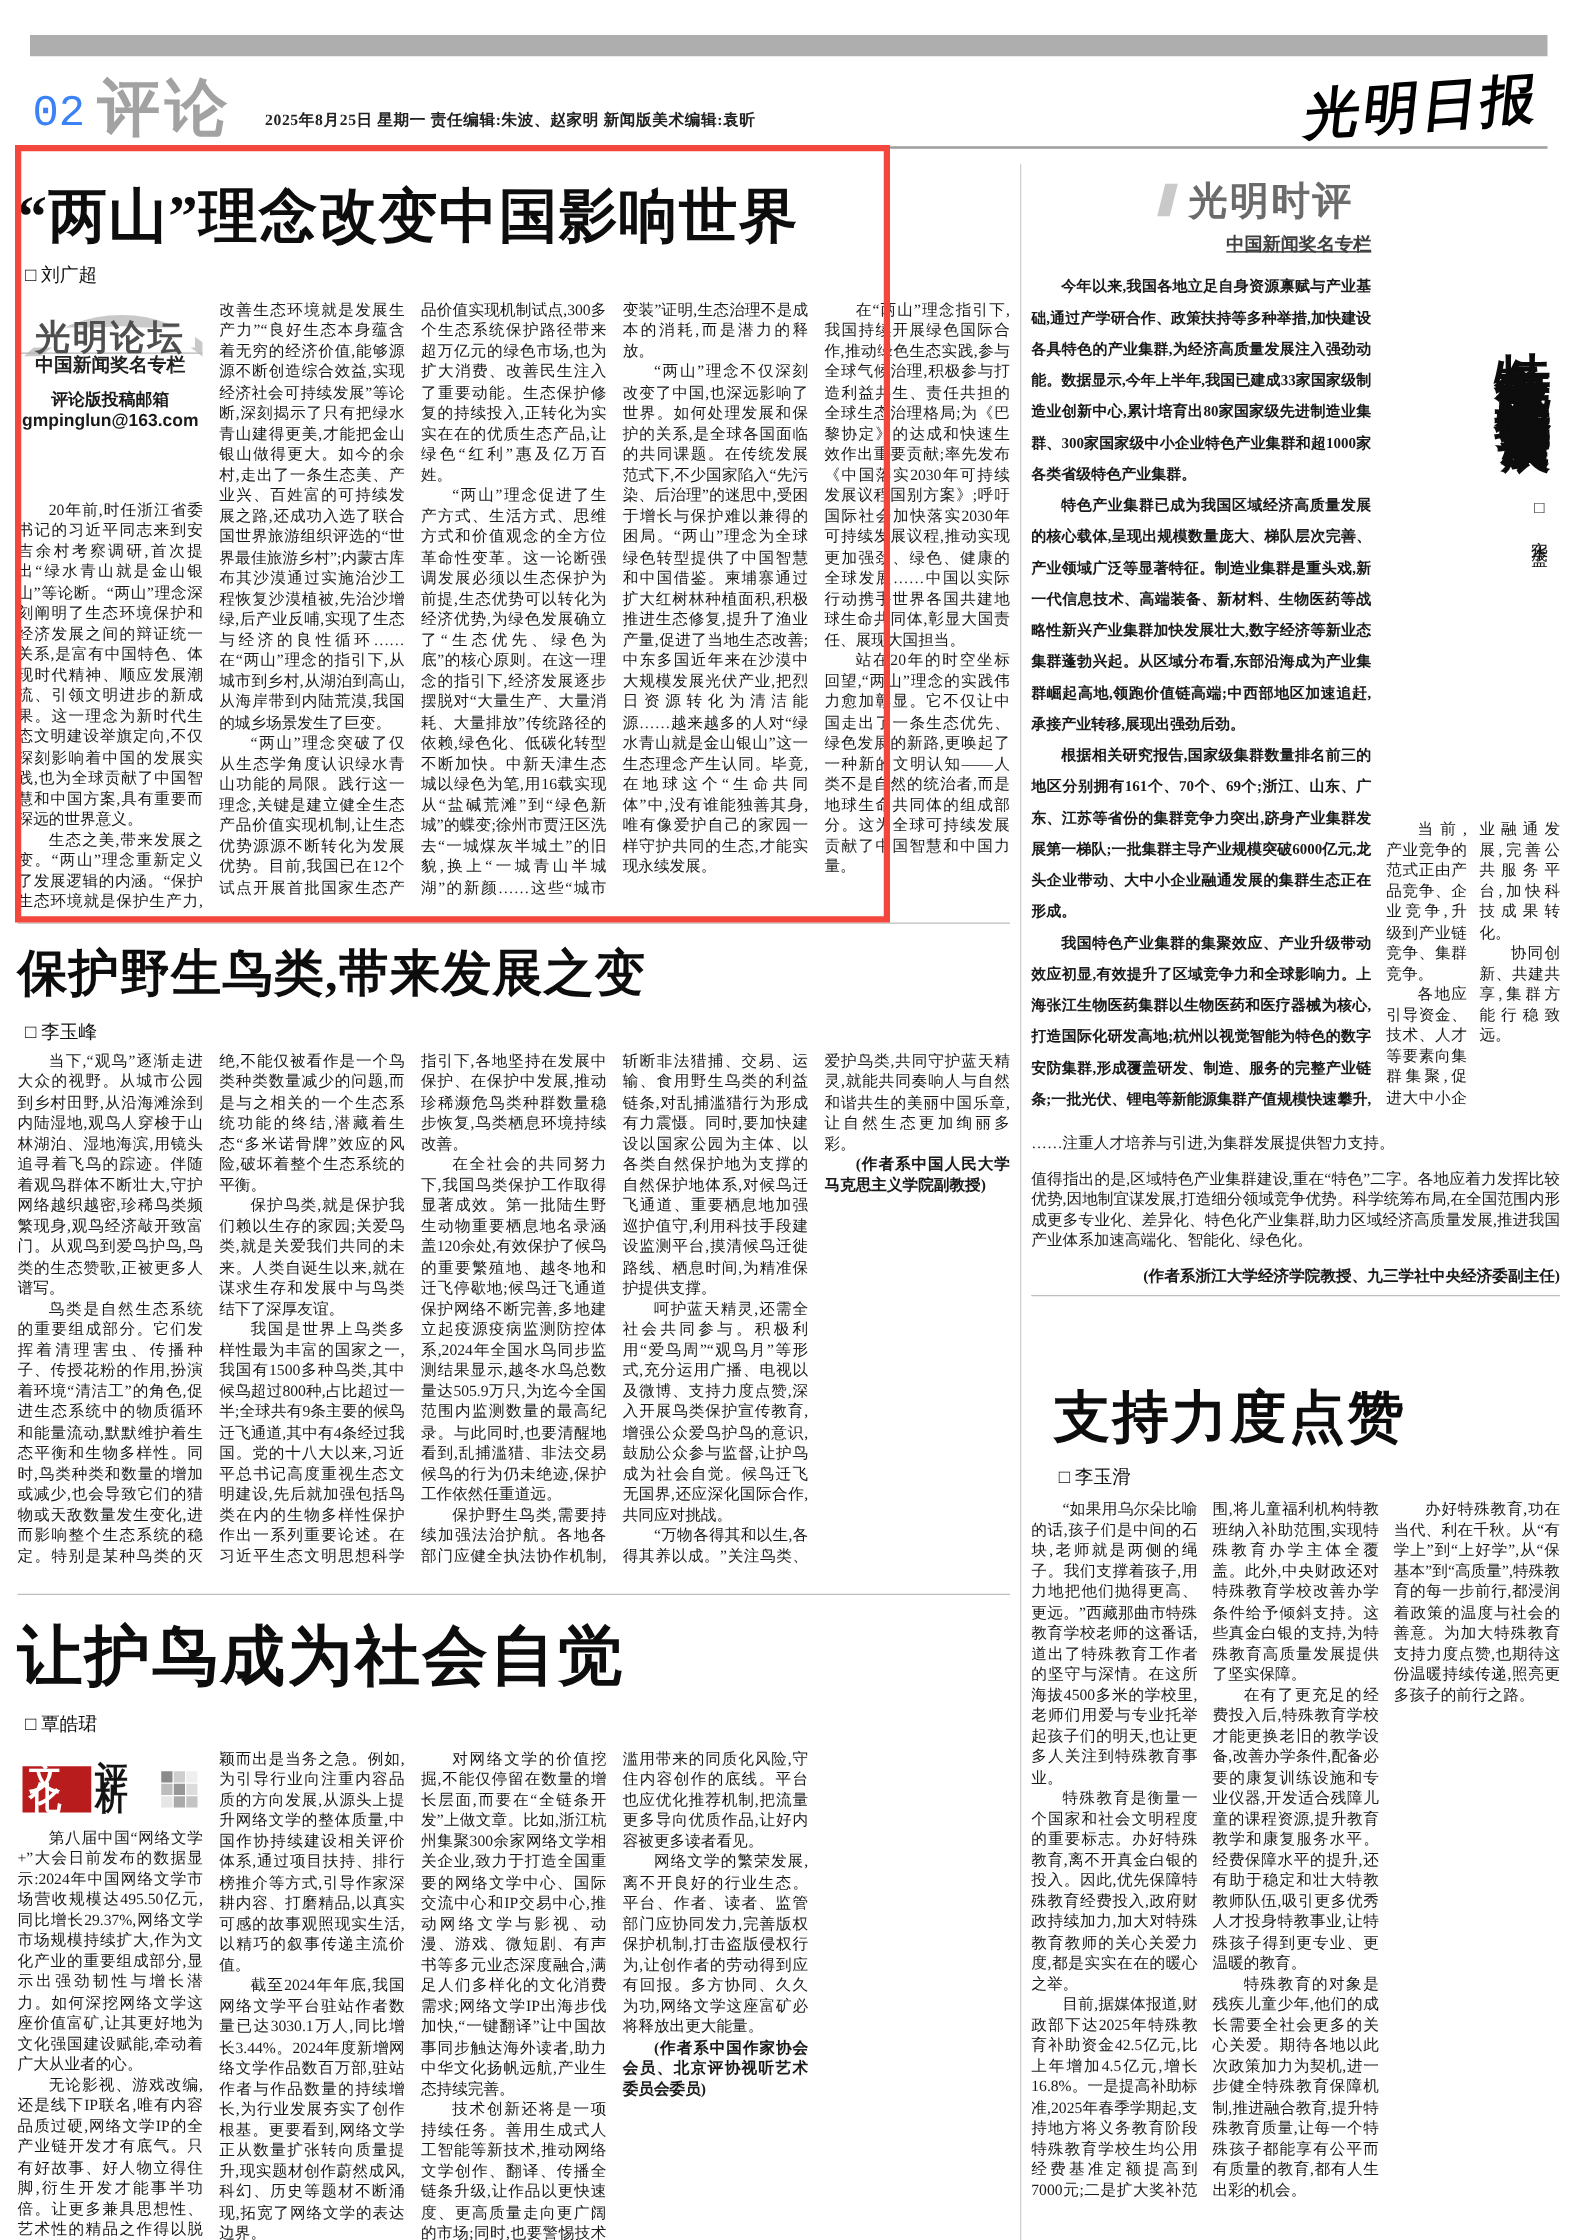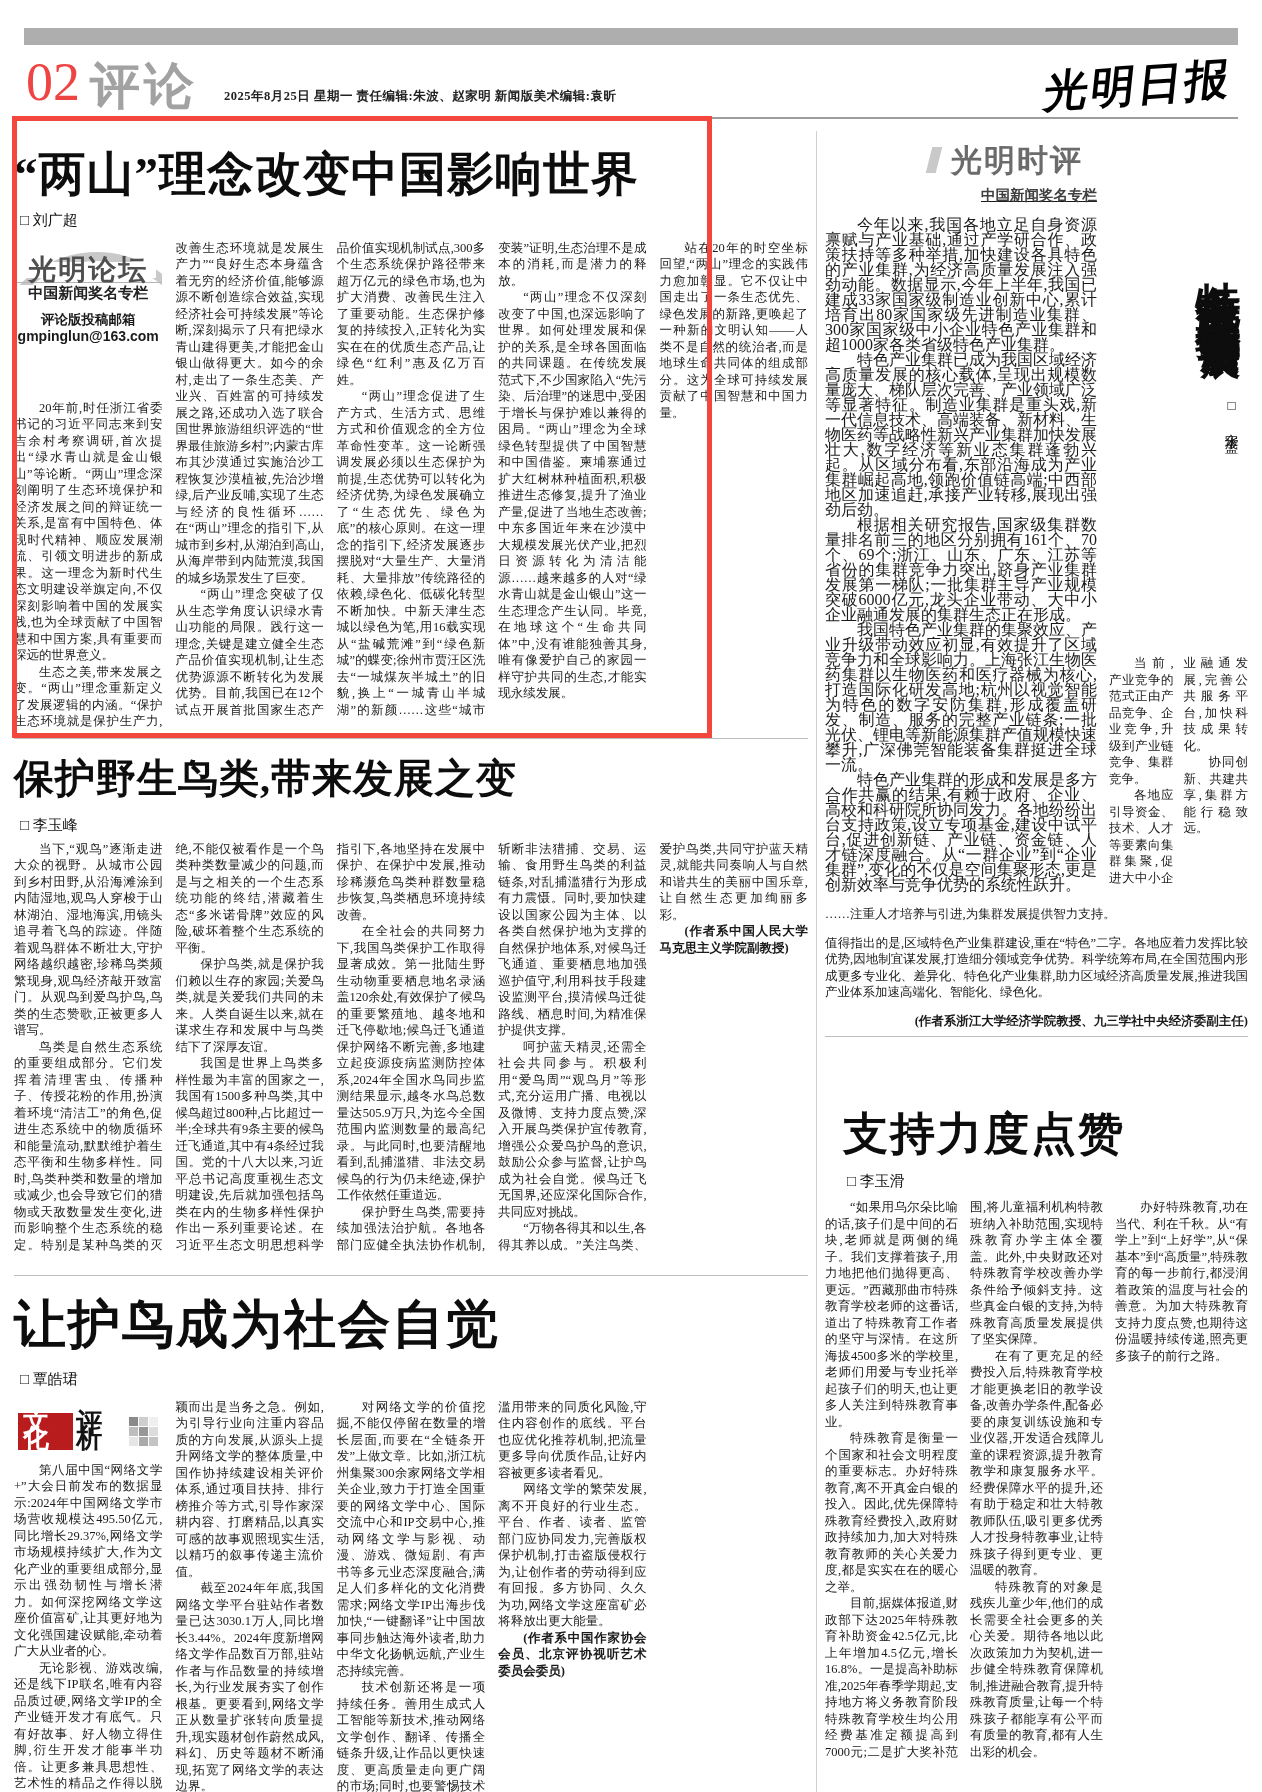--- a/index.html
+++ b/index.html
@@ -1,19 +1,19 @@
 <!DOCTYPE html>
 <html><head>
 <meta charset="utf-8">
 <style>
   html,body{margin:0;padding:0;background:#fff;width:1262px;height:1792px;overflow:hidden;
     font-family:"Liberation Serif","DejaVu Serif",serif;color:#1a1a1a;}
   .topbar{margin:28px 24px 0;height:17px;background:#aeaeae;}
   .header{display:flex;align-items:flex-end;padding:6px 26px 8px;position:relative;height:58px;}
-  .page-num{font-size:54px;line-height:1;color:#ef4444;font-family:Liberation Serif, serif;font-weight:400;}
+  .page-num{font-size:35px;line-height:1;color:#3b82f6;font-family:Liberation Mono, monospace;font-weight:400;}
   .section-name{font-size:50px;line-height:.9;color:#a2a2a2;font-weight:900;margin-left:10px;letter-spacing:4px;}
   .dateline{font-size:12.5px;font-weight:700;color:#222;margin-left:26px;margin-bottom:4px;letter-spacing:.5px;}
   .masthead{position:absolute;right:30px;bottom:2px;font-size:44px;font-weight:700;
     transform:rotate(-4deg) skewX(-10deg);letter-spacing:3px;color:#000;}
   .header-rule{margin:0 24px;border-top:2px solid #9d9d9d;}
   .content{display:flex;padding:6px 14px 0;gap:8px;}
   .left-region{width:794px;}
   .v-rule{width:1px;background:#cfcfcf;margin-top:6px;}
   .right-region{flex:1;min-width:0;}
 
@@ -64,21 +64,21 @@
   .cluster{padding-top:14px;}
   .shiping-logo{width:272px;text-align:right;text-decoration:underline;}
   .shiping-text{position:relative;display:inline-block;font-family:"Liberation Sans",sans-serif;
     font-weight:900;font-size:31px;color:#6b6b6b;padding:1px 14px;letter-spacing:2px;}
   .shiping-text::before{content:"";position:absolute;inset:2px -2px -4px 6px;background:#d6d6d6;
     transform:skewX(-14deg);z-index:-1;}
   .shiping-text::after{content:"";position:absolute;left:-8px;top:8px;width:10px;height:26px;
     background:#c9c9c9;transform:skewX(-14deg);}
   .shiping-sub{font-family:"Liberation Sans",sans-serif;font-weight:900;font-size:14.5px;color:#3f3f3f;margin-top:3px;}
   .cluster-main{display:flex;gap:12px;margin-top:12px;height:676px;}
-  .cluster-left{width:272px;overflow:hidden;font-size:16px;line-height:15px;text-align:justify;}
+  .cluster-left{width:272px;overflow:hidden;font-size:12px;line-height:25px;text-align:justify;font-weight:bold;}
   .cluster-right{flex:1;display:flex;flex-direction:column;min-width:0;}
   .v-headline{writing-mode:vertical-rl;height:432px;display:flex;}
   .vh-main{font-size:45px;font-weight:900;letter-spacing:5px;margin-top:28px;margin-left:6px;}
   .vh-sub{font-size:40px;font-weight:900;letter-spacing:3px;}
   .vh-byline{font-size:13.5px;margin-top:86px;margin-right:8px;letter-spacing:3px;color:#111;}
   .cluster-under{column-count:2;column-gap:10px;column-fill:auto;height:238px;overflow:hidden;
     font-size:12.5px;line-height:16.5px;text-align:justify;margin-top:6px;}
   .cluster-close{margin-top:6px;font-size:12.5px;line-height:16.5px;text-align:justify;}
   .cluster-close .cont{text-indent:0;}
 
@@ -119,20 +119,21 @@
           <span class="forum-title">光明论坛</span>
           <span class="forum-sub">中国新闻奖名专栏</span>
           <span class="forum-mail-label">评论版投稿邮箱</span>
           <span class="forum-mail">gmpinglun@163.com</span>
         </div>
           <p class="para">20年前,时任浙江省委书记的习近平同志来到安吉余村考察调研,首次提出“绿水青山就是金山银山”等论断。“两山”理念深刻阐明了生态环境保护和经济发展之间的辩证统一关系,是富有中国特色、体现时代精神、顺应发展潮流、引领文明进步的新成果。这一理念为新时代生态文明建设举旗定向,不仅深刻影响着中国的发展实践,也为全球贡献了中国智慧和中国方案,具有重要而深远的世界意义。</p>
           <p class="para">生态之美,带来发展之变。“两山”理念重新定义了发展逻辑的内涵。“保护生态环境就是保护生产力,改善生态环境就是发展生产力”“良好生态本身蕴含着无穷的经济价值,能够源源不断创造综合效益,实现经济社会可持续发展”等论断,深刻揭示了只有把绿水青山建得更美,才能把金山银山做得更大。如今的余村,走出了一条生态美、产业兴、百姓富的可持续发展之路,还成功入选了联合国世界旅游组织评选的“世界最佳旅游乡村”;内蒙古库布其沙漠通过实施治沙工程恢复沙漠植被,先治沙增绿,后产业反哺,实现了生态与经济的良性循环……在“两山”理念的指引下,从城市到乡村,从湖泊到高山,从海岸带到内陆荒漠,我国的城乡场景发生了巨变。</p>
           <p class="para">“两山”理念突破了仅从生态学角度认识绿水青山功能的局限。践行这一理念,关键是建立健全生态产品价值实现机制,让生态优势源源不断转化为发展优势。目前,我国已在12个试点开展首批国家生态产品价值实现机制试点,300多个生态系统保护路径带来超万亿元的绿色市场,也为扩大消费、改善民生注入了重要动能。生态保护修复的持续投入,正转化为实实在在的优质生态产品,让绿色“红利”惠及亿万百姓。</p>
           <p class="para">“两山”理念促进了生产方式、生活方式、思维方式和价值观念的全方位革命性变革。这一论断强调发展必须以生态保护为前提,生态优势可以转化为经济优势,为绿色发展确立了“生态优先、绿色为底”的核心原则。在这一理念的指引下,经济发展逐步摆脱对“大量生产、大量消耗、大量排放”传统路径的依赖,绿色化、低碳化转型不断加快。中新天津生态城以绿色为笔,用16载实现从“盐碱荒滩”到“绿色新城”的蝶变;徐州市贾汪区洗去“一城煤灰半城土”的旧貌,换上“一城青山半城湖”的新颜……这些“城市变装”证明,生态治理不是成本的消耗,而是潜力的释放。</p>
           <p class="para">“两山”理念不仅深刻改变了中国,也深远影响了世界。如何处理发展和保护的关系,是全球各国面临的共同课题。在传统发展范式下,不少国家陷入“先污染、后治理”的迷思中,受困于增长与保护难以兼得的困局。“两山”理念为全球绿色转型提供了中国智慧和中国借鉴。柬埔寨通过扩大红树林种植面积,积极推进生态修复,提升了渔业产量,促进了当地生态改善;中东多国近年来在沙漠中大规模发展光伏产业,把烈日资源转化为清洁能源……越来越多的人对“绿水青山就是金山银山”这一生态理念产生认同。毕竟,在地球这个“生命共同体”中,没有谁能独善其身,唯有像爱护自己的家园一样守护共同的生态,才能实现永续发展。</p>
+          <p class="para">在“两山”理念指引下,我国持续开展绿色国际合作,推动绿色生态实践,参与全球气候治理,积极参与打造利益共生、责任共担的全球生态治理格局;为《巴黎协定》的达成和快速生效作出重要贡献;率先发布《中国落实2030年可持续发展议程国别方案》;呼吁国际社会加快落实2030年可持续发展议程,推动实现更加强劲、绿色、健康的全球发展……中国以实际行动携手世界各国共建地球生命共同体,彰显大国责任、展现大国担当。</p>
           <p class="para">站在20年的时空坐标回望,“两山”理念的实践伟力愈加彰显。它不仅让中国走出了一条生态优先、绿色发展的新路,更唤起了一种新的文明认知——人类不是自然的统治者,而是地球生命共同体的组成部分。这为全球可持续发展贡献了中国智慧和中国力量。</p>
         </div>
     </article>
 
     <div class="h-rule"></div>
 
     <article class="bird">
       <h1>保护野生鸟类,带来发展之变</h1>
       <div class="byline">□ 李玉峰</div>
       <div class="flow">

